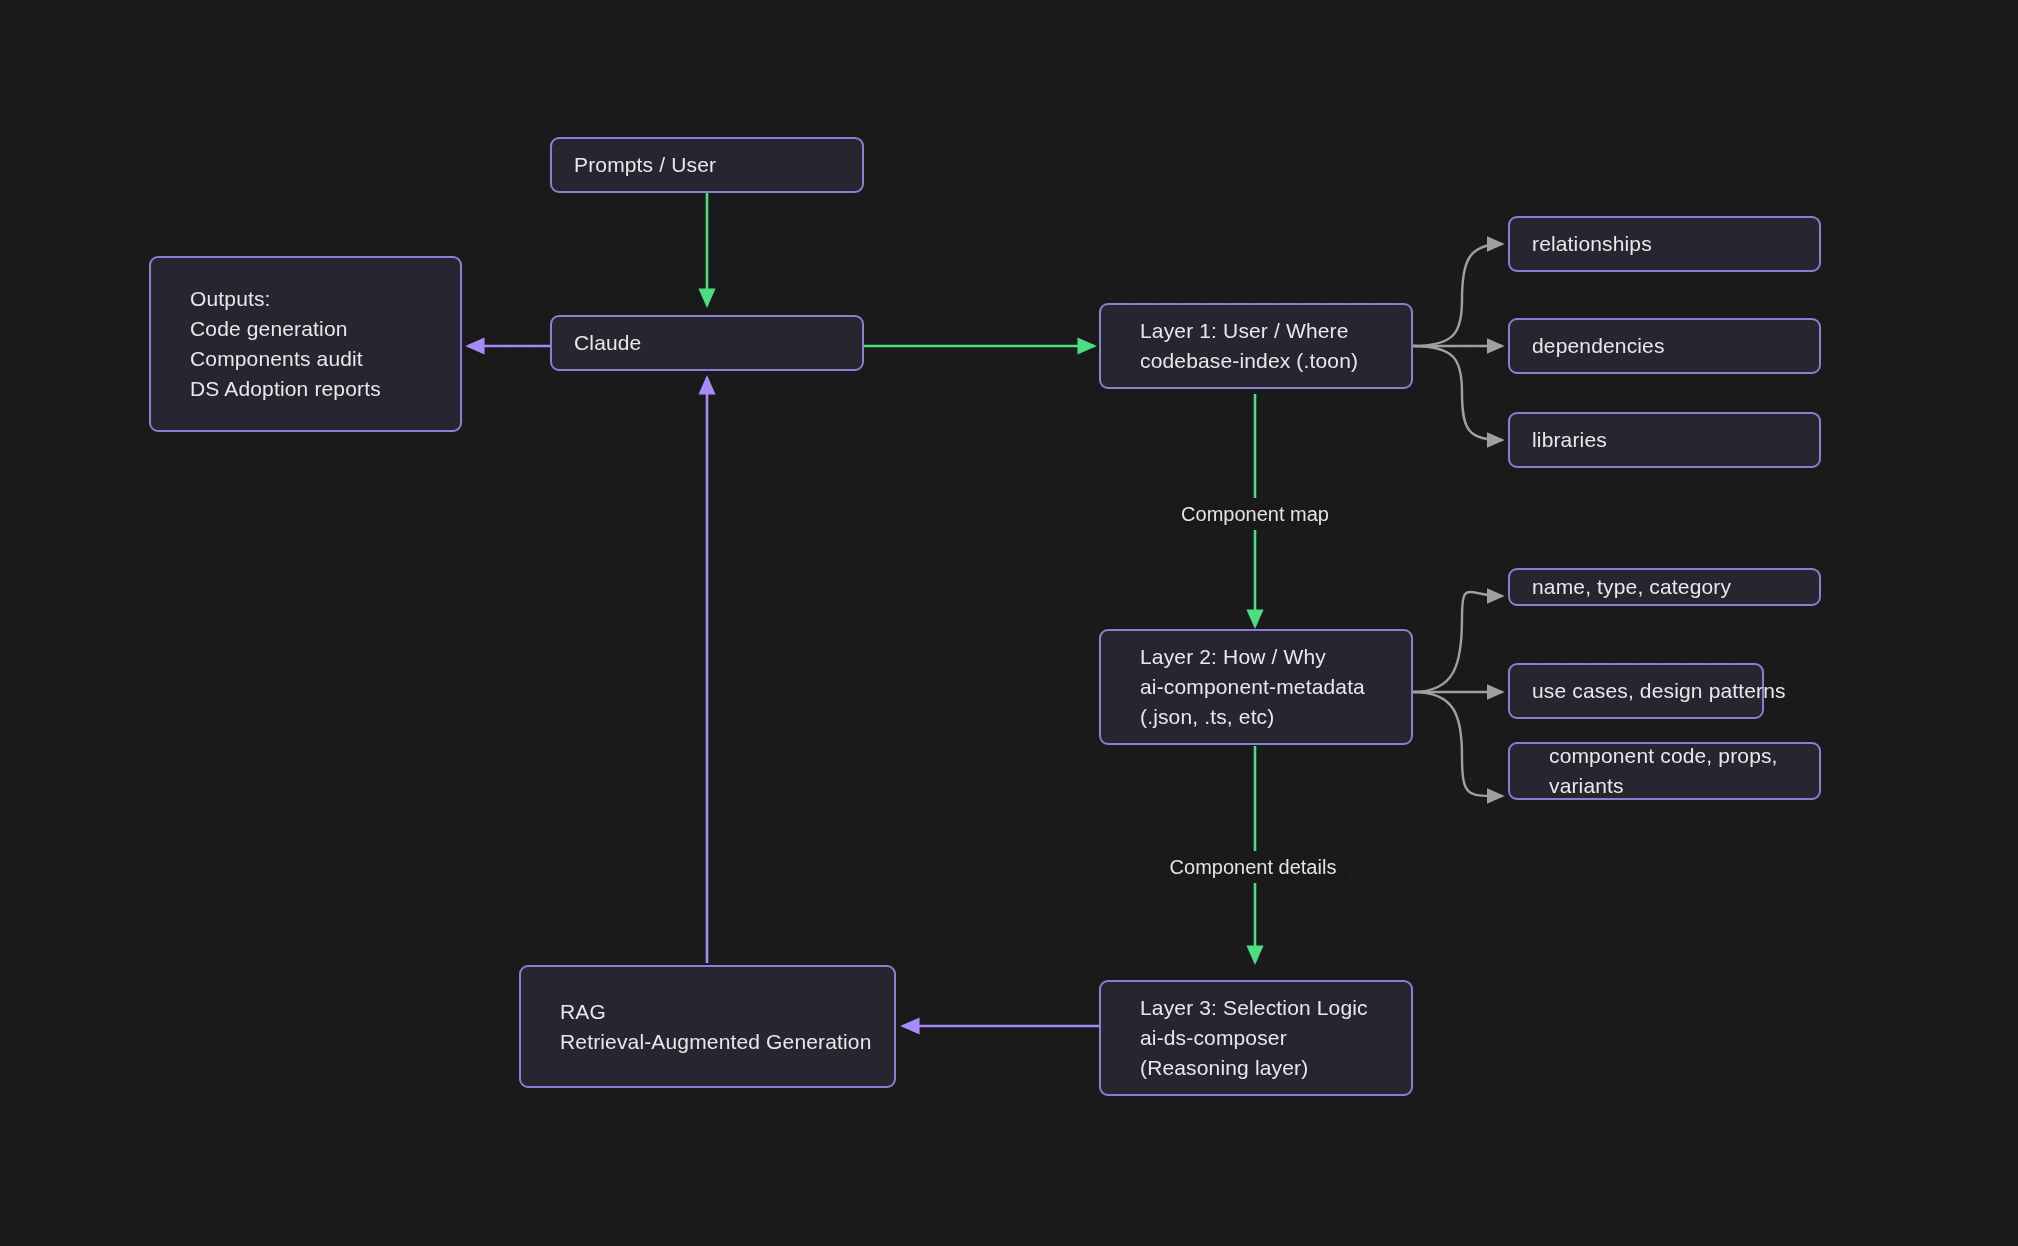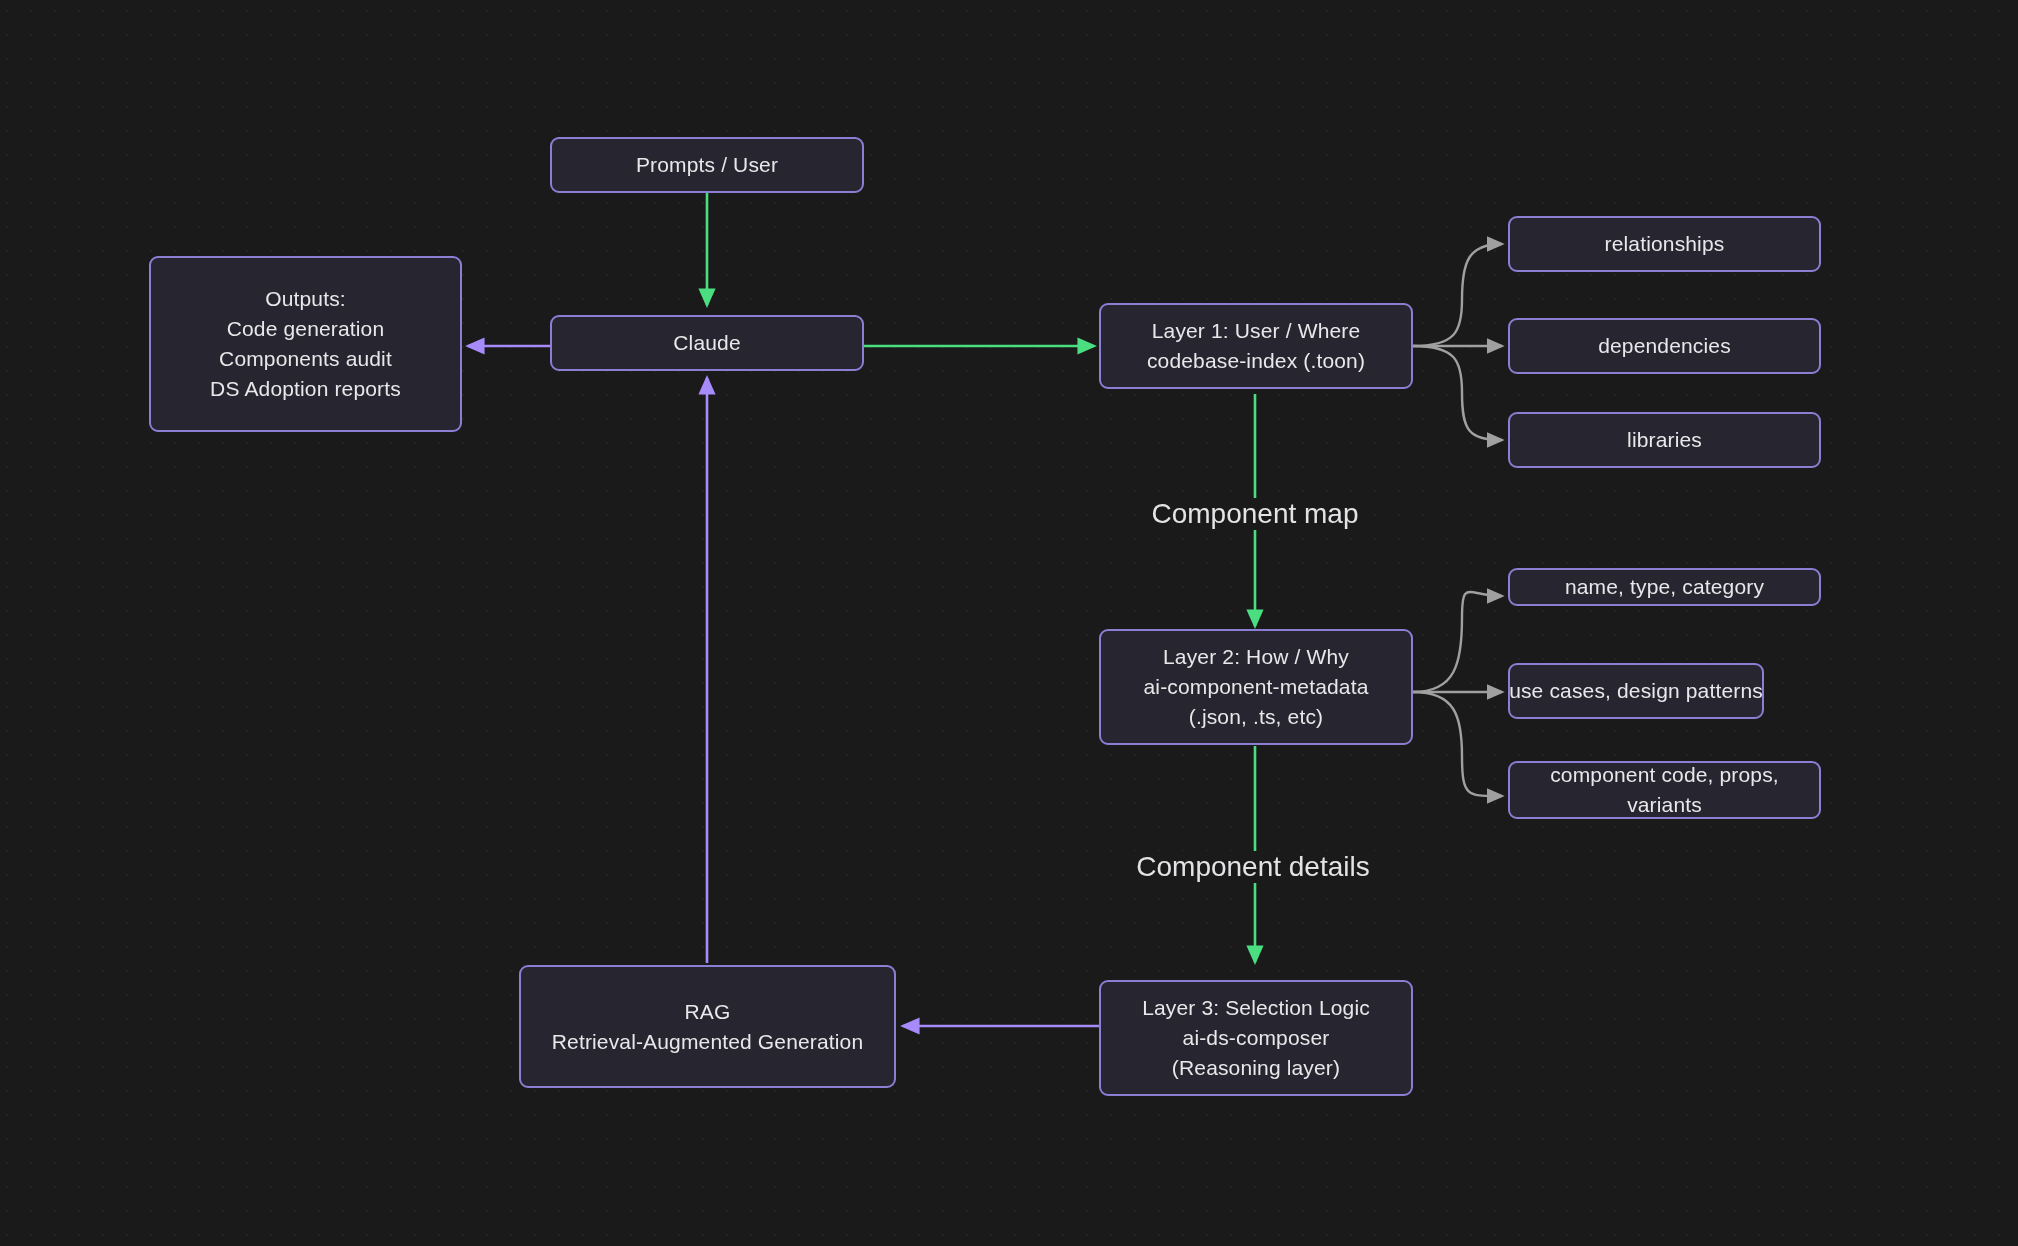--- a/index.html
+++ b/index.html
@@ -37,32 +37,31 @@
     border-radius: 9px;
     color: #e8e8ea;
     font-size: 21px;
     line-height: 30px;
     letter-spacing: 0.15px;
     display: flex;
     flex-direction: column;
     justify-content: center;
     padding: 0 22px;
     z-index: 4;
-    align-items: center;
   }
   .node .line {
     white-space: nowrap;
   }
   .node.multi {
     padding: 0 39px;
   }
   .edge-label {
     position: absolute;
     color: #e3e3e6;
-    font-size: 28px;
+    font-size: 20px;
     line-height: 26px;
     background: #1a1a1a;
     padding: 3px 9px;
     white-space: nowrap;
     z-index: 5;
     transform: translateX(-50%);
   }
 </style>
 </head>
 <body>
@@ -144,21 +143,21 @@
   </div>
 
   <div class="node" style="left:1508px; top:568px; width:313px; height:38px;">
     <div class="line">name, type, category</div>
   </div>
 
   <div class="node" style="left:1508px; top:663px; width:256px; height:56px;">
     <div class="line">use cases, design patterns</div>
   </div>
 
-  <div class="node multi" style="left:1508px; top:761px; width:313px; height:58px;">
+  <div class="node multi" style="left:1508px; top:742px; width:313px; height:58px;">
     <div class="line">component code, props,</div>
     <div class="line">variants</div>
   </div>
 
   <div class="node multi" style="left:1099px; top:968px; width:314px; height:116px;margin-top:12px;">
     <div class="line">Layer 3: Selection Logic</div>
     <div class="line">ai-ds-composer</div>
     <div class="line">(Reasoning layer)</div>
   </div>
 

